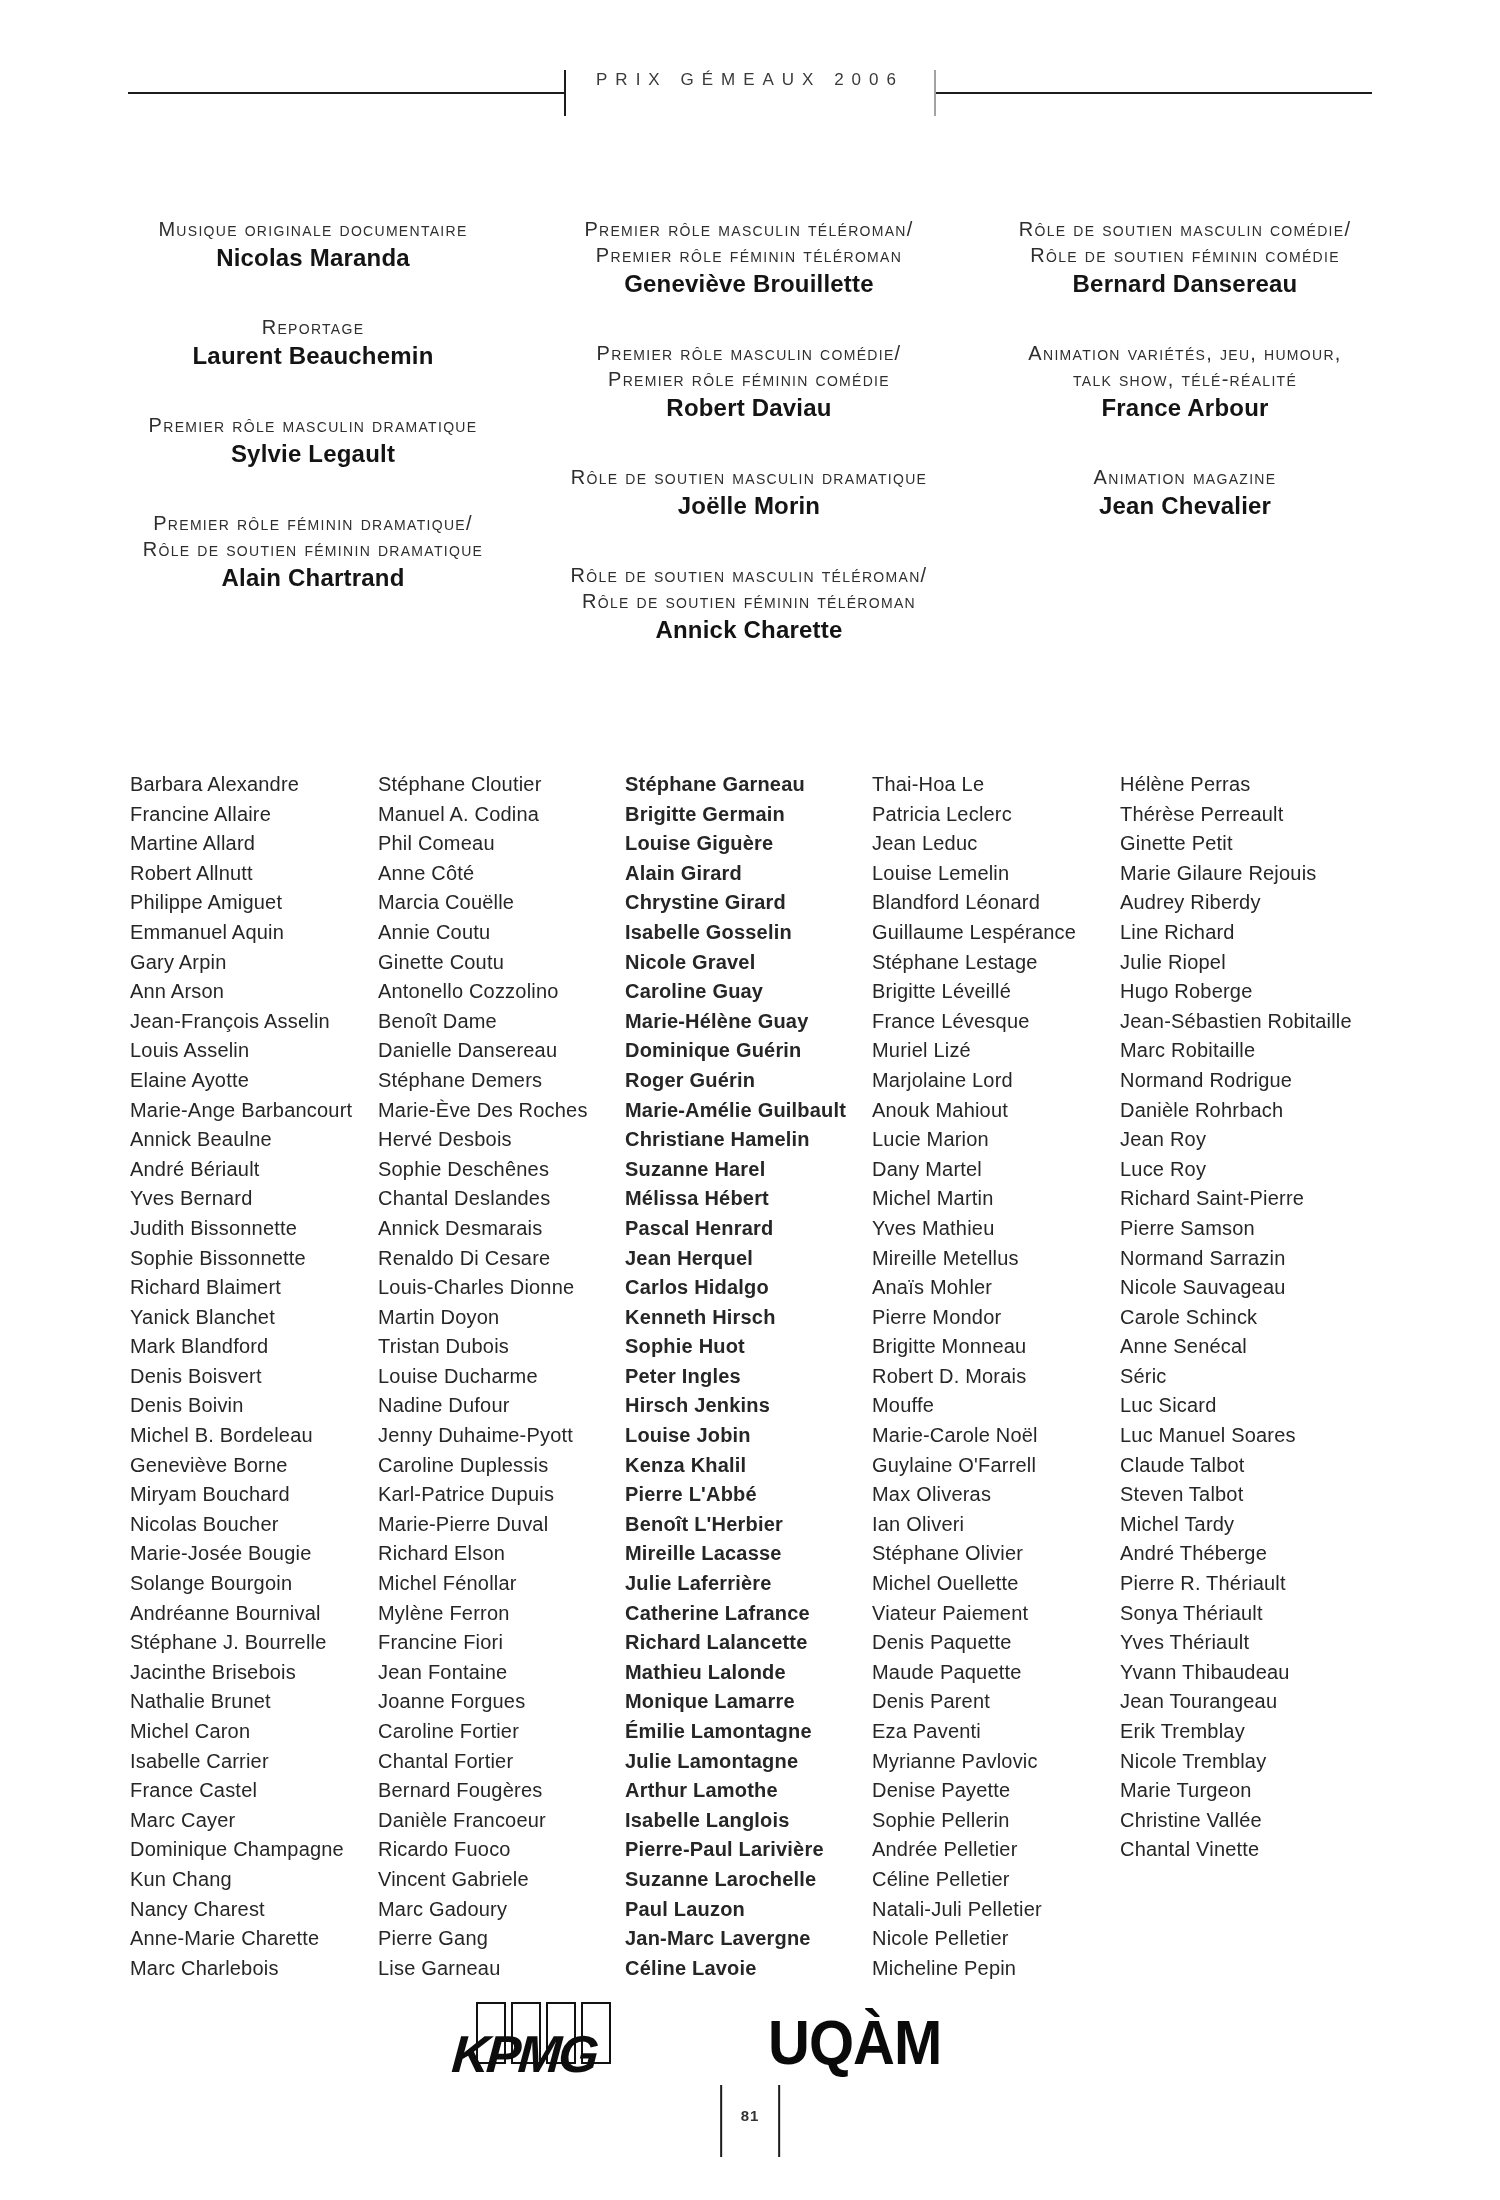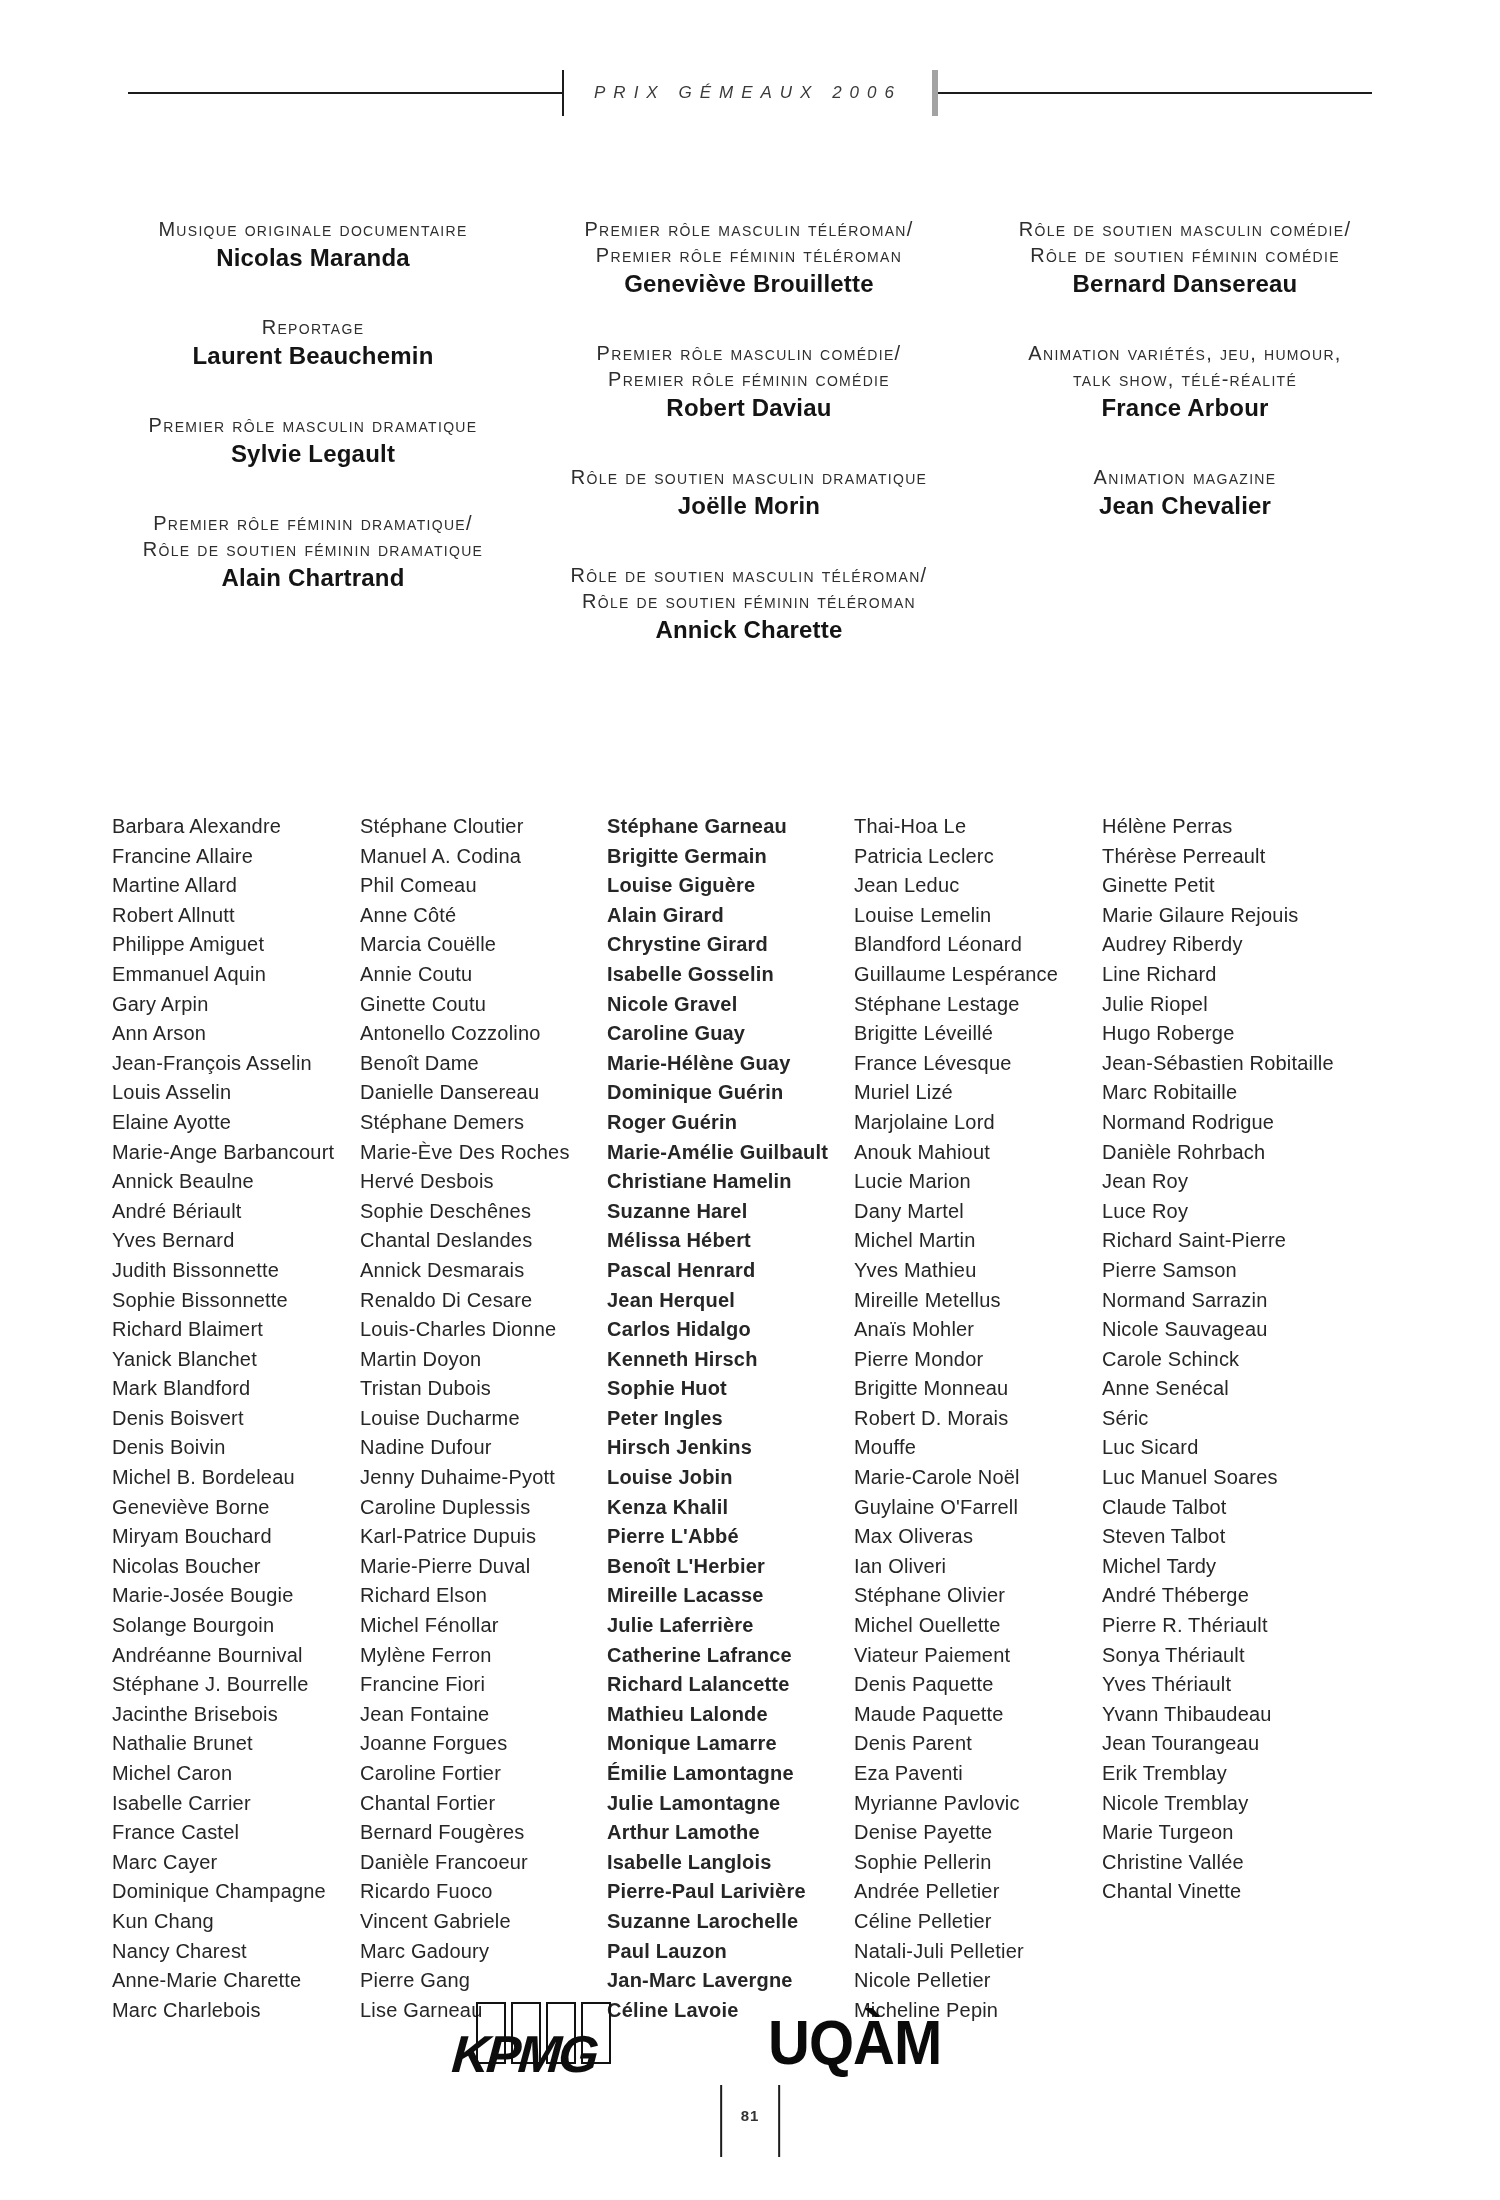--- a/index.html
+++ b/index.html
@@ -13,22 +13,22 @@
     margin:0 auto;
   }
   
   .header{
     position:absolute;top:70px;left:128px;width:1244px;height:46px;
     display:flex;align-items:center;
   }
   .header .rule{flex:1;height:1.5px;background:#1c1c1c;}
   .header .title-box{
     height:46px;
-    border-left:2px solid #1c1c1c;border-right:6px solid #a3a3a3;
-    padding:0 30px;display:flex;align-items:center;font-style:italic;
+    border-left:2px solid #1c1c1c;border-right:2px solid #a3a3a3;
+    padding:0 30px;display:flex;
   }
   .page-title{
     font-size:17px;letter-spacing:8px;color:#3a3a3a;
     white-space:nowrap;font-weight:400;
   }
   
   .awards{
     position:absolute;top:216px;left:95px;width:1310px;
     display:flex;
   }
@@ -44,23 +44,22 @@
     color:#141414;margin-top:2px;letter-spacing:0.2px;
   }
   
   .selection-title{
     position:absolute;top:716px;left:0;width:1500px;
     text-align:center;
     font-size:24px;font-weight:700;letter-spacing:2.6px;
     color:#141414;
   }
   .members{
-    position:absolute;top:770px;left:112px;width:1300px;
+    position:absolute;top:770px;left:130px;width:1300px;
     display:flex;
-    margin-top:42px;
   }
   .member-col{flex:0 0 auto;}
   .member-col:nth-child(1){width:248px;}
   .member-col:nth-child(2){width:247px;}
   .member-col:nth-child(3){width:247px;font-weight:bold;}
   .member-col:nth-child(4){width:248px;}
   .member-col:nth-child(5){width:300px;}
   .member-name{
     font-size:20px;line-height:29.6px;color:#262626;
     white-space:nowrap;letter-spacing:0.2px;

